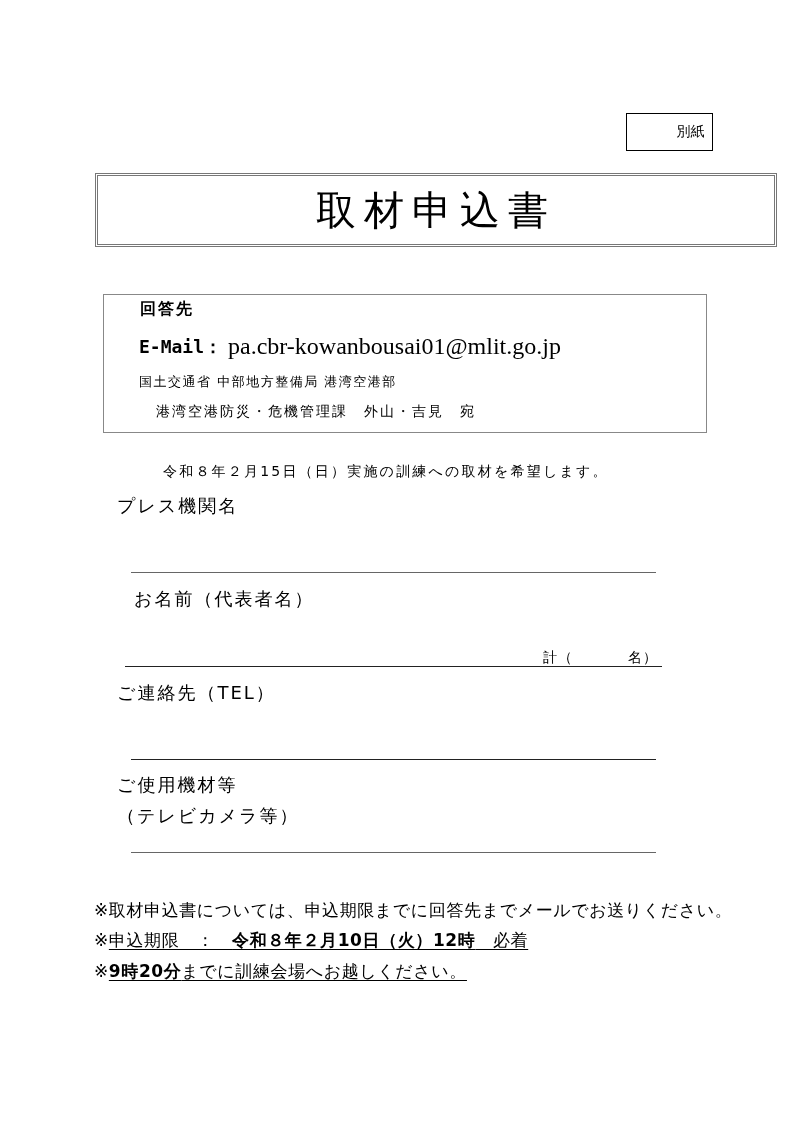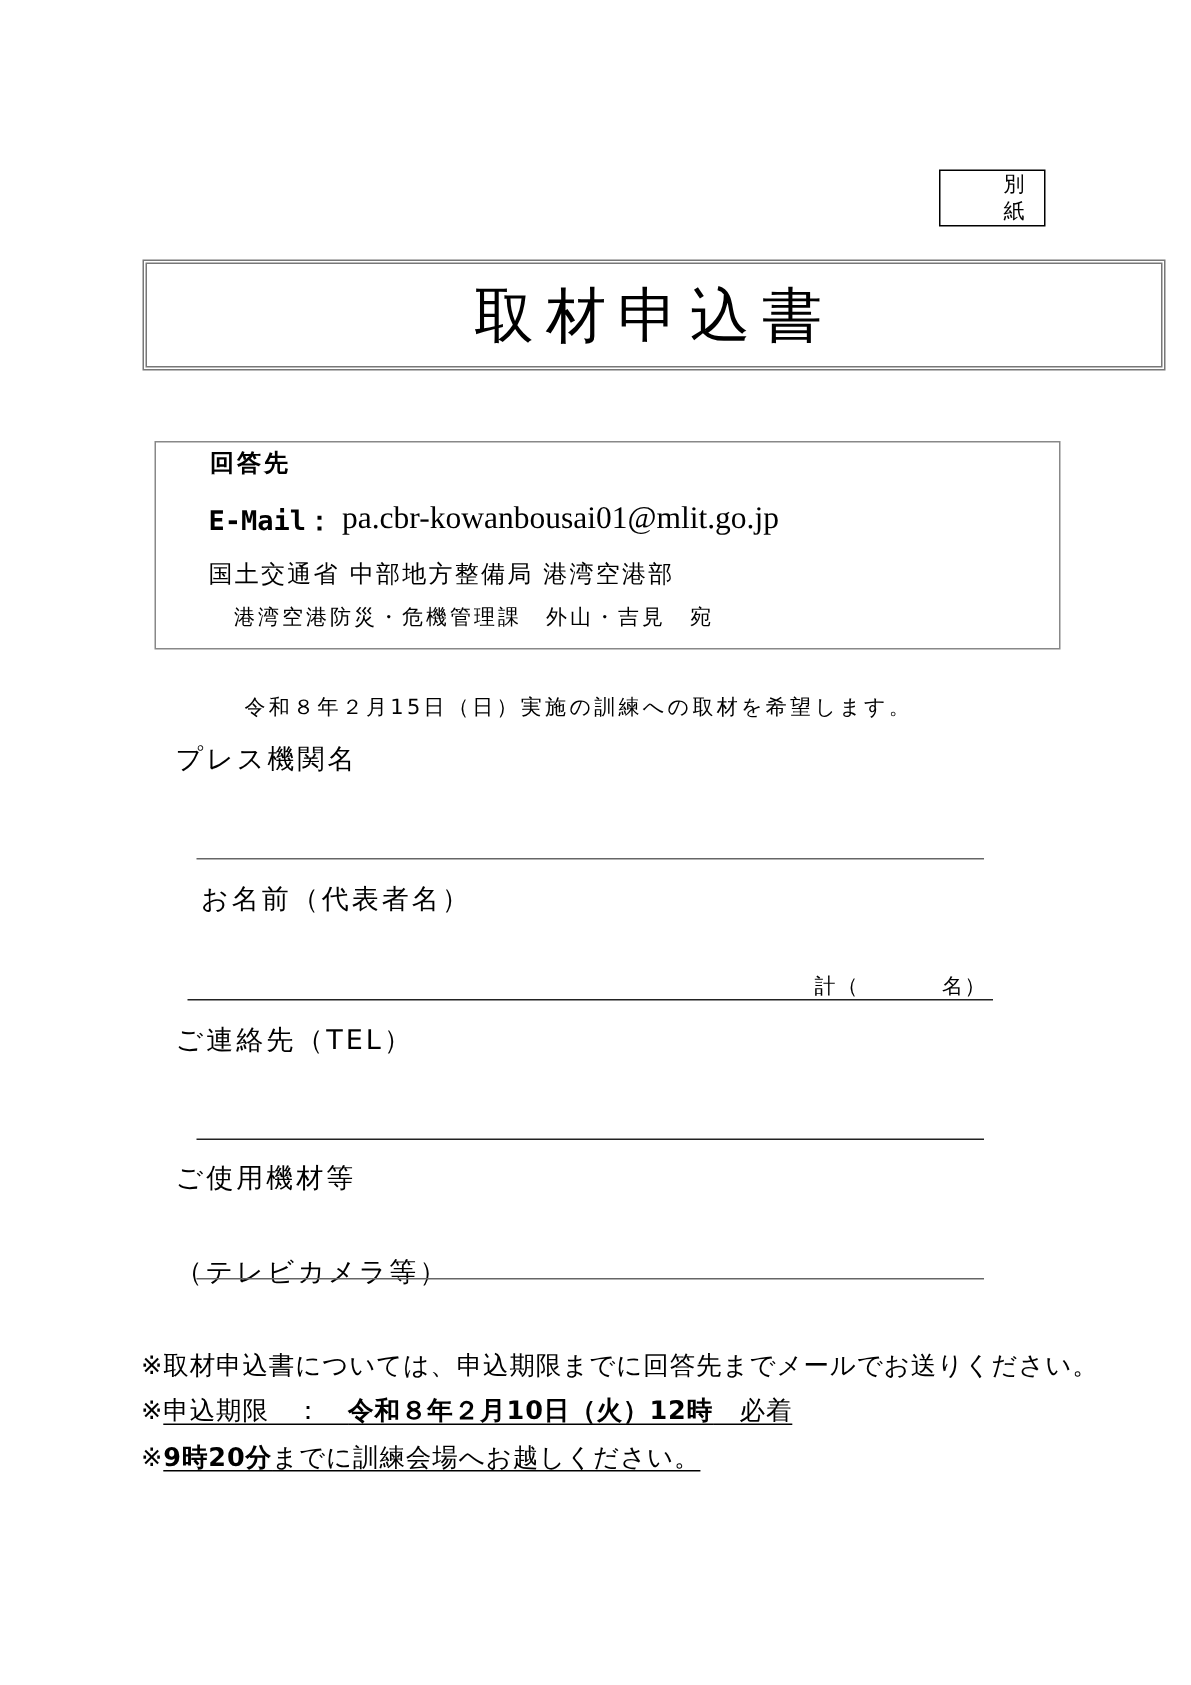--- a/index.html
+++ b/index.html
@@ -3,21 +3,21 @@
   <meta charset="utf-8">
   <style>
     html, body { margin: 0; padding: 0; background: #ffffff; }
     body {
       width: 794px; height: 1123px; position: relative; overflow: hidden;
       font-family: "DejaVu Sans", "Liberation Sans", sans-serif;
       color: #000000;
     }
     .abs { position: absolute; }
     .attachment-box {
-      left: 626px; top: 113px; width: 71px; height: 38px;
+      left: 626px; top: 113px; width: 87px; height: 38px;
       border: 1px solid #000; box-sizing: border-box;
       display: flex; align-items: center; justify-content: center;
       font-size: 14px;
       padding-left: 42px;
     }
     .title-box {
       left: 95px; top: 173px; width: 682px; height: 74px;
       box-sizing: border-box;
       border: 3px double #777777;
       display: flex; align-items: center; justify-content: center;
@@ -30,24 +30,24 @@
       box-sizing: border-box; border: 1px solid #888888;
     }
     .contact-heading {
       left: 140px; top: 299px; font-size: 16px; font-weight: bold; letter-spacing: 2px;
     }
     .email-label {
       left: 139px; top: 335px; font-size: 18px; font-weight: bold;
       font-family: "DejaVu Sans Mono", "Liberation Mono", monospace;
     }
     .email-value {
-      left: 228px; top: 333px; font-size: 21px;
+      left: 228px; top: 333px; font-size: 24px;
       font-family: "Liberation Serif", "DejaVu Serif", serif;
     }
-    .org-line1 { left: 139px; top: 373px; font-size: 16px; letter-spacing: 1.5px; }
+    .org-line1 { left: 139px; top: 373px; font-size: 13px; letter-spacing: 1.5px; }
     .org-line2 { left: 156px; top: 403px; font-size: 14px; letter-spacing: 2px; }
     .intro { left: 163px; top: 463px; font-size: 14px; letter-spacing: 2.2px; }
     .field-label { font-size: 18px; letter-spacing: 2px; }
     .field-line { height: 0; border-top: 1px solid #666666; }
     .field-line.dark { border-top: 1px solid #222222; }
     .count-text { font-size: 14px; letter-spacing: 1px; }
     .note { font-size: 17px; letter-spacing: 0.6px; }
     .underline { text-decoration: underline; text-underline-offset: 3px; }
     .bold { font-weight: bold; }
   </style>
@@ -76,21 +76,21 @@
 
 <div class="abs field-label" style="left:117px; top:587px;margin-left:17px;">お名前（代表者名）</div>
 <div class="abs count-text" style="left:543px; top:649px;">計（</div>
 <div class="abs count-text" style="left:628px; top:649px;">名）</div>
 <div class="abs field-line dark" style="left:125px; top:666px; width:537px;"></div>
 
 <div class="abs field-label" style="left:117px; top:681px;">ご連絡先（TEL）</div>
 <div class="abs field-line dark" style="left:131px; top:759px; width:525px;"></div>
 
 <div class="abs field-label" style="left:117px; top:773px;">ご使用機材等</div>
-<div class="abs field-label" style="left:117px; top:836px;text-align:right;">（テレビカメラ等）</div>
+<div class="abs field-label" style="left:117px; top:804px;text-align:right;">（テレビカメラ等）</div>
 <div class="abs field-line" style="left:131px; top:852px; width:525px;"></div>
 
 <div class="abs note" style="left:94px; top:899px;">※取材申込書については、申込期限までに回答先までメールでお送りください。</div>
 
 <div class="abs note" style="left:94px; top:929px;">
   <span>※</span><span class="underline"><span>申込期限　：　</span><span class="bold">令和８年２月10日（火）12時</span><span>　必着</span></span>
 </div>
 
 <div class="abs note" style="left:94px; top:960px;">
   <span>※</span><span class="underline"><span class="bold">9時20分</span><span>までに訓練会場へお越しください。</span></span>

